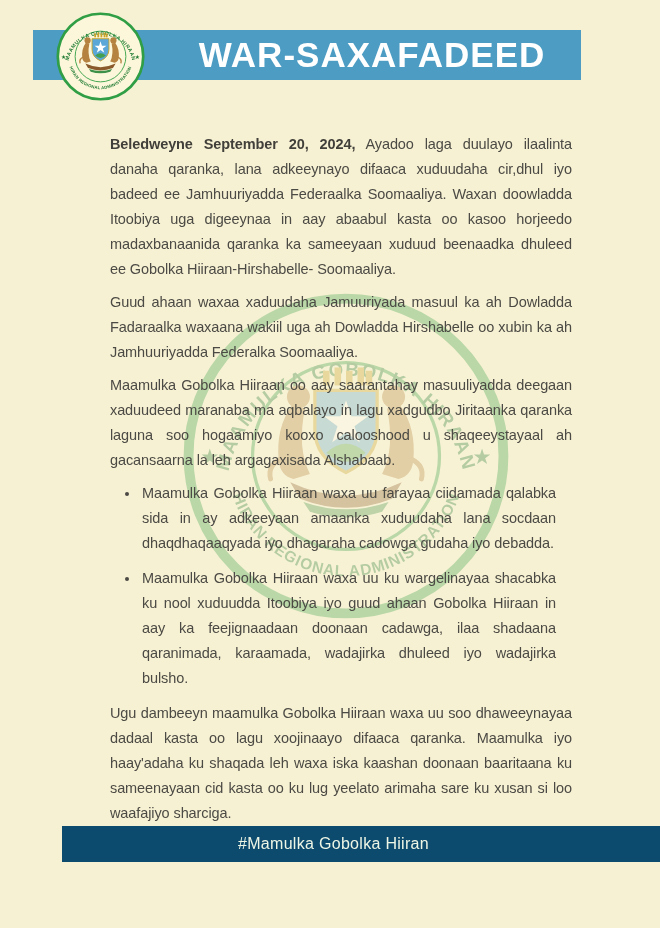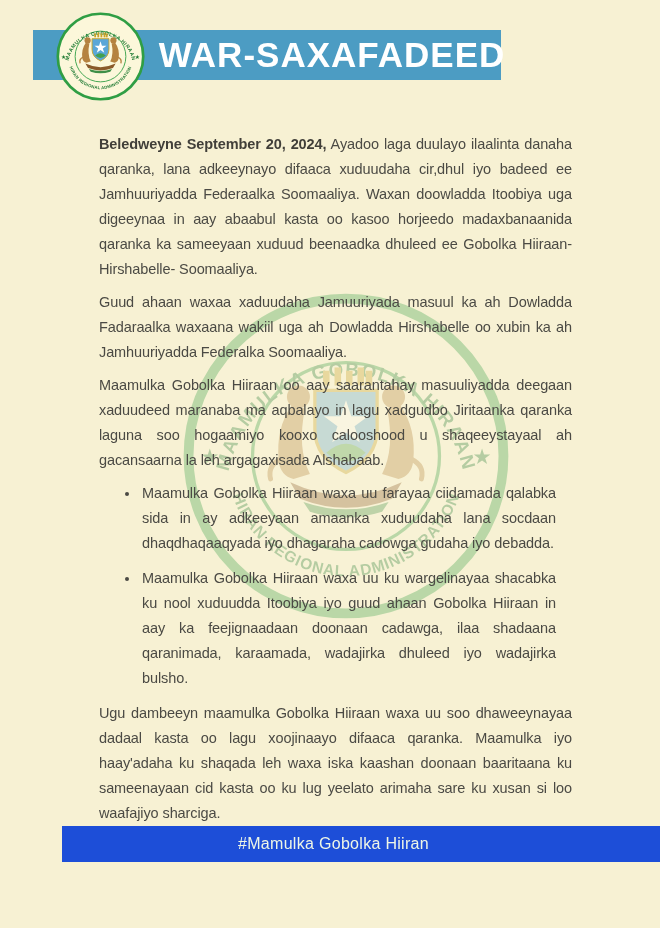--- a/index.html
+++ b/index.html
@@ -3,21 +3,21 @@
 <meta charset="utf-8">
 <style>
   html,body{margin:0;padding:0;}
   body{font-family:"Liberation Sans","DejaVu Sans",sans-serif;background:#d8d4c0;}
   .page{
     position:relative;width:660px;height:928px;margin:0 auto;
     background:#f7f1d3;overflow:hidden;
   }
   
   .header-bar{
-    position:absolute;left:33px;top:30px;width:468px;height:50px;
+    position:absolute;left:33px;top:30px;width:548px;height:50px;
     background:#4c9cc3;display:flex;align-items:center;justify-content:center;
     padding-left:130px;box-sizing:border-box;
   }
   .header-title{
     color:#ffffff;font-weight:bold;font-size:35px;letter-spacing:1px;
     font-family:"Liberation Sans",sans-serif;white-space:nowrap;
   }
   .logo{
     position:absolute;left:56px;top:12px;width:89px;height:89px;z-index:3;
   }
@@ -27,32 +27,32 @@
     position:absolute;left:182px;top:292px;width:328px;height:328px;
     opacity:0.30;z-index:0;pointer-events:none;
   }
   .watermark svg{width:100%;height:100%;display:block;}
   
   .content{
     position:absolute;left:98px;top:132px;width:474px;z-index:1;
     color:#4b4a44;font-size:14.5px;line-height:25px;text-align:justify;
     letter-spacing:-0.1px;
   }
-  .content p{margin:0 0 8px 1px;}
+  .content p{margin:0 0 8px 12px;}
   .date-lead{font-weight:bold;color:#413f39;}
   ul.bullets{margin:2px 0 0 0;padding:0 0 0 42px;list-style:disc outside;}
   ul.bullets li{margin:0 16px 10px 0;padding-left:2px;}
   .closing-line{
     text-align:center;font-weight:bold;font-size:15.5px;letter-spacing:0.5px;
     color:#3e3d37;margin-top:6px;
   }
   
   .footer-bar{
     position:absolute;left:62px;right:0;top:826px;height:36px;
-    background:#1d4ed8;display:flex;align-items:center;justify-content:center;
+    background:#0c4a6e;display:flex;align-items:center;justify-content:center;
     padding-right:55px;box-sizing:border-box;z-index:2;
   }
   .footer-hashtag{color:#eef6e6;font-size:16px;letter-spacing:0.3px;}
 </style>
 </head>
 <body>
 
 <div class="page">
 
   <div class="header-bar">

